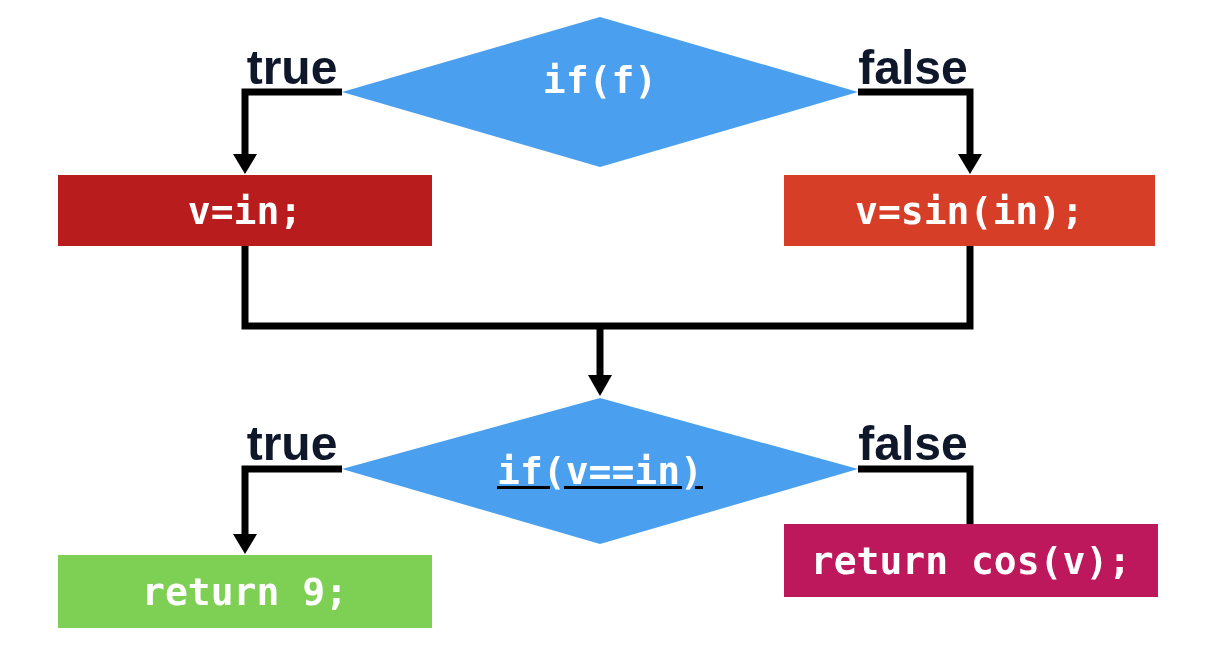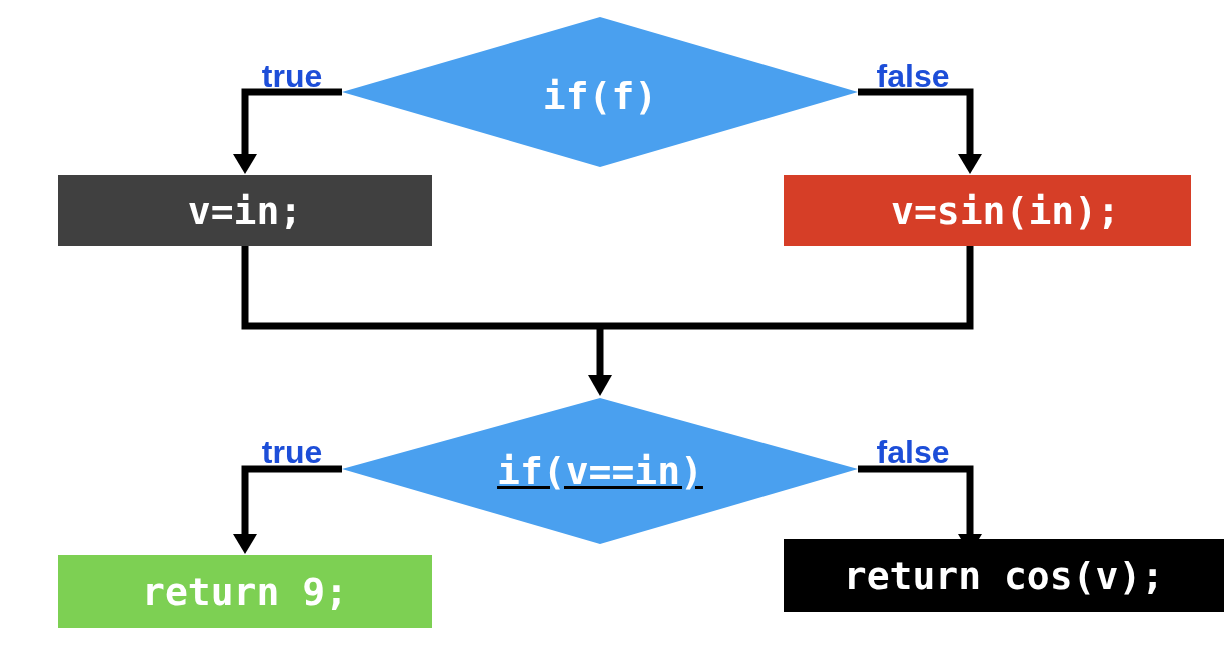--- a/index.html
+++ b/index.html
@@ -36,22 +36,22 @@
     justify-content: center;
     pointer-events: none;
   }
   .branch-label {
     position: absolute;
     display: flex;
     align-items: flex-end;
     justify-content: center;
     font-family: "Liberation Sans", sans-serif;
     font-weight: bold;
-    font-size: 32px;
-    color: #1d4ed8;
+    font-size: 48px;
+    color: #0f172a;
     line-height: 1;
   }
 </style>
 </head>
 <body>
 
 <div class="canvas">
 
   <svg class="layer" width="1224" height="666" viewBox="0 0 1224 666">
 
@@ -81,41 +81,41 @@
 
     <g>
       <polyline points="858,469 970,469 970,536" fill="none" stroke-width="7" stroke="#000000"></polyline>
       <polygon points="958,534 982,534 970,554" fill="#000000"></polygon>
     </g>
 
     <polygon points="600,17 858,92 600,167 342,92" fill="#4aa0ef"></polygon>
     <polygon points="600,398 858,469 600,544 342,469" fill="#4aa0ef"></polygon>
   </svg>
 
-  <div class="diamond-label" style="left:342px; top:21px; width:516px; height:150px;">
+  <div class="diamond-label" style="left:342px; top:5px; width:516px; height:150px;">
     <span class="code-text">if(f)</span>
   </div>
   <div class="diamond-label" style="left:342px; top:398px; width:516px; height:146px;text-decoration:underline;">
     <span class="code-text">if(v==in)</span>
   </div>
 
   <div class="branch-label" style="left:197px; top:36px; width:190px; height:56px;">true</div>
   <div class="branch-label" style="left:818px; top:36px; width:190px; height:56px;">false</div>
   <div class="branch-label" style="left:197px; top:412px; width:190px; height:56px;">true</div>
   <div class="branch-label" style="left:818px; top:412px; width:190px; height:56px;">false</div>
 
-  <div class="node-box" style="left: 58px; top: 175px; width: 374px; height: 71px; background: #404040;">
+  <div class="node-box" style="left: 58px; top: 175px; width: 374px; height: 71px; background: #b91c1c;">
     <span class="code-text">v=in;</span>
   </div>
 
-  <div class="node-box" style="left: 784px; top: 175px; width: 371px; height: 71px; background: rgb(214, 62, 39); padding-left: 36px;">
+  <div class="node-box" style="left: 784px; top: 175px; width: 371px; height: 71px; background: rgb(214, 62, 39);">
     <span class="code-text">v=sin(in);</span>
   </div>
 
   <div class="node-box" style="left: 58px; top: 555px; width: 374px; height: 73px; background: rgb(125, 208, 83);">
     <span class="code-text">return 9;</span>
   </div>
 
-  <div class="node-box" style="left: 784px; top: 539px; width: 440px; height: 73px; background: #000000;">
+  <div class="node-box" style="left: 784px; top: 524px; width: 374px; height: 73px; background: #be185d;">
     <span class="code-text">return cos(v);</span>
   </div>
 
 </div>
 
 </body></html>

